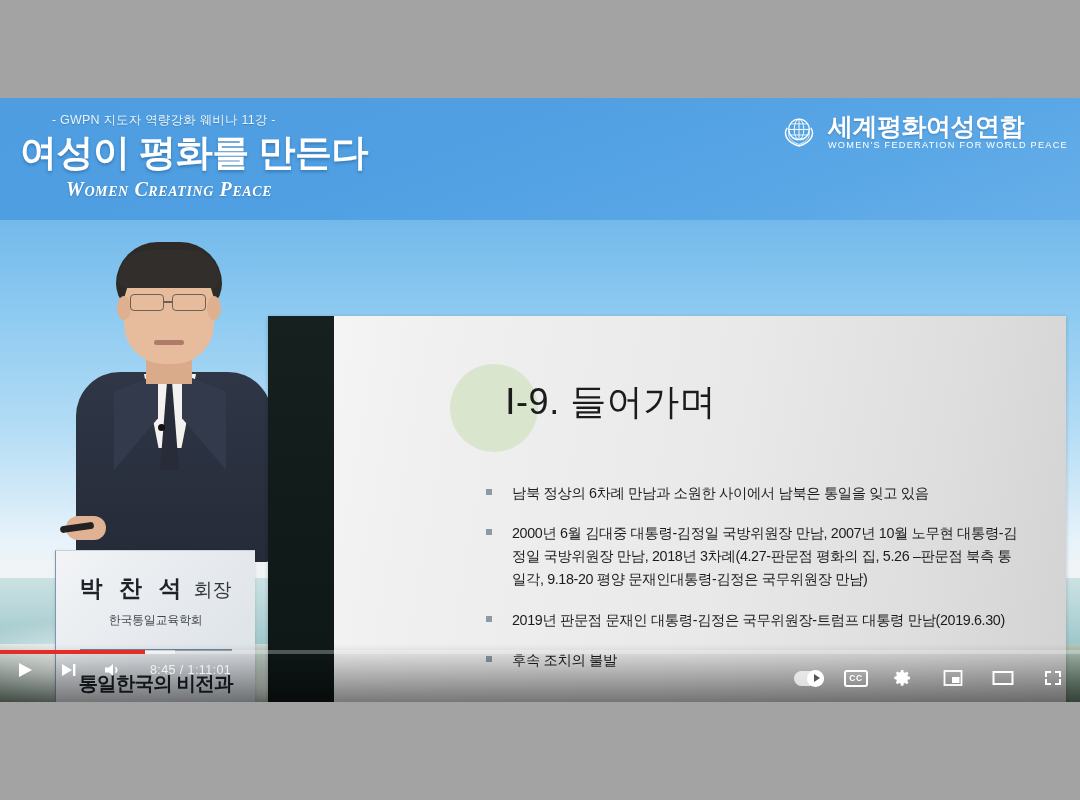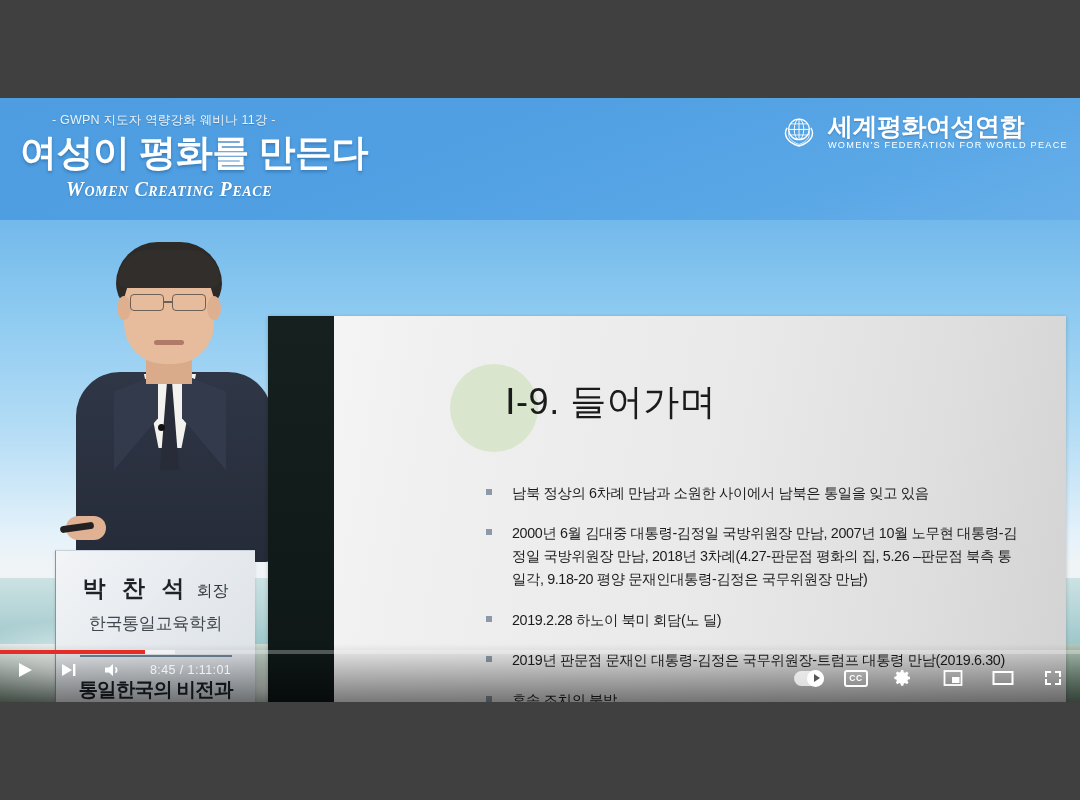--- a/index.html
+++ b/index.html
@@ -1,19 +1,19 @@
 <!DOCTYPE html>
 <html><head>
 <meta charset="utf-8">
 <style>
   * { margin:0; padding:0; box-sizing:border-box; }
   html,body { width:1080px; height:800px; background:#000; overflow:hidden;
               font-family:"Liberation Sans","DejaVu Sans",sans-serif; }
 
-  #stage { position:relative; width:1080px; height:800px; background:#404040;padding-left:14px; }
+  #stage { position:relative; width:1080px; height:800px; background:#a3a3a3;padding-left:14px; }
 
   
   #video {
     position:absolute; left:0; top:98px; width:1080px; height:604px;
     overflow:hidden;
   }
 
   
   .sky {
     position:absolute; inset:0;
@@ -128,22 +128,22 @@
     position:absolute; left:55px; top:452px; width:200px; height:210px;
     background:linear-gradient(135deg,#f2f4f6 0%,#e6eaee 42%,#dfe4e9 70%,#d3d9df 100%);
     border-left:1.5px solid #7e96ae; border-top:1px solid #c9d3dc;
     box-shadow:0 1px 3px rgba(0,0,0,.12);
   }
   .nc-name {
     margin:22px 0 0 0; text-align:center;
     font-size:23px; font-weight:700; color:#1d2329; letter-spacing:5px;
     display:flex; align-items:baseline; justify-content:center; gap:7px;
   }
-  .nc-name .role { font-size:16px; font-weight:400; letter-spacing:0; color:#30383f; }
-  .nc-org { text-align:center; margin-top:8px; font-size:17px; color:#40484f; letter-spacing:-.3px; }
+  .nc-name .role { font-size:19px; font-weight:400; letter-spacing:0; color:#30383f; }
+  .nc-org { text-align:center; margin-top:8px; font-size:12px; color:#40484f; letter-spacing:-.3px; }
   .nc-rule { width:152px; height:2px; background:#6d8499; margin:20px auto 0; }
   .nc-topic {
     margin-top:18px; text-align:center; font-size:19.5px; font-weight:600;
     color:#1c2228; line-height:1.45; letter-spacing:-.8px;
   }
 
   
   .slide {
     position:absolute; left:268px; top:218px; width:798px; height:444px;
     background:linear-gradient(100deg,#f7f7f7 0%,#f0f0f0 20%,#e9e9e9 55%,#dedede 80%,#d2d2d2 100%);
@@ -284,24 +284,20 @@
           <div class="bullet">
             <span class="sq"></span>
             <span class="txt">남북 정상의 6차례 만남과 소원한 사이에서 남북은 통일을 잊고 있음</span>
           </div>
           <div class="bullet">
             <span class="sq"></span>
             <span class="txt">2000년 6월 김대중 대통령-김정일 국방위원장 만남, 2007년 10월 노무현 대통령-김정일 국방위원장 만남, 2018년 3차례(4.27-판문점 평화의 집, 5.26 –판문점 북측 통일각, 9.18-20 평양 문재인대통령-김정은 국무위원장 만남)</span>
           </div>
           <div class="bullet">
             <span class="sq"></span>
-            <span class="txt">2019.2.28 하노이 북미 회담(노 딜)</span>
-          </div>
-          <div class="bullet">
-            <span class="sq"></span>
             <span class="txt">2019년 판문점 문재인 대통령-김정은 국무위원장-트럼프 대통령 만남(2019.6.30)</span>
           </div>
           <div class="bullet">
             <span class="sq"></span>
             <span class="txt">후속 조치의 불발</span>
           </div>
         </div>
 
       </div>
     </div>

